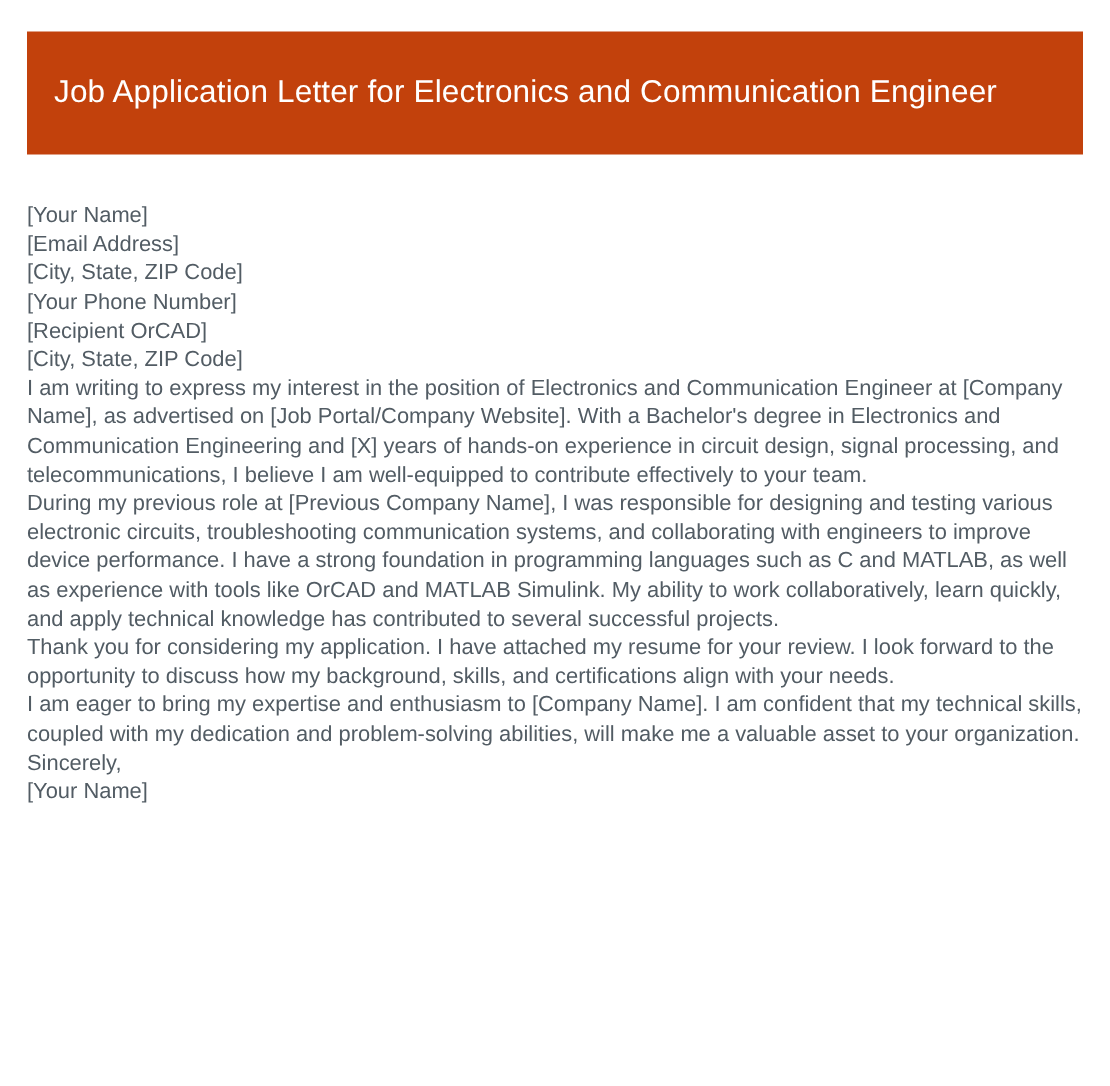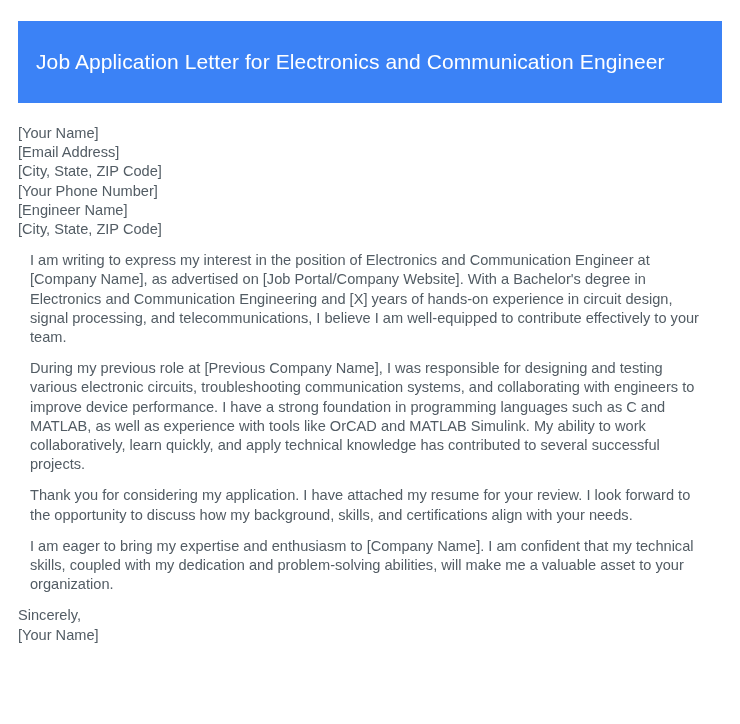--- a/index.html
+++ b/index.html
@@ -18,54 +18,54 @@
     width: 740px;
     height: 724px;
     box-sizing: border-box;
   }
   .header-banner {
     position: absolute;
     left: 18px;
     top: 21px;
     width: 704px;
     height: 82px;
-    background: #3b82f6;
+    background: #c2410c;
     display: flex;
     align-items: center;
     box-sizing: border-box;
     padding-left: 18px;
     padding-right: 12px;
   }
   .header-title {
     color: #ffffff;
     font-size: 21px;
     font-weight: 400;
     line-height: 1.2;
     letter-spacing: 0.1px;
     white-space: nowrap;
   }
   .letter-body {
     position: absolute;
     left: 18px;
-    top: 124px;
+    top: 135px;
     width: 704px;
   }
   .line {
     color: #525c64;
     font-size: 14.6px;
     line-height: 19.2px;
     text-align: left;
     margin: 0;
     word-wrap: break-word;
   }
   .para {
     color: #525c64;
     font-size: 14.6px;
     line-height: 19.2px;
-    margin: 12px;
+    margin: 0;
     text-align: left;
   }
 </style>
 </head>
 <body>
 
 <div class="page">
 
   <div class="header-banner">
     <div class="header-title">Job Application Letter for Electronics and Communication Engineer</div>
@@ -75,21 +75,21 @@
 
     <div>
       <p class="line">[Your Name]</p>
       <p class="line">[Email Address]</p>
       <p class="line">[City, State, ZIP Code]</p>
       <p class="line">[Your Phone Number]</p>
     </div>
 
 
     <div>
-      <p class="line">[Engineer Name]</p>
+      <p class="line">[Recipient OrCAD]</p>
       <p class="line">[City, State, ZIP Code]</p>
     </div>
 
 
     <p class="para">I am writing to express my interest in the position of Electronics and Communication Engineer at [Company Name], as advertised on [Job Portal/Company Website]. With a Bachelor's degree in Electronics and Communication Engineering and [X] years of hands-on experience in circuit design, signal processing, and telecommunications, I believe I am well-equipped to contribute effectively to your team.</p>
     <p class="para">During my previous role at [Previous Company Name], I was responsible for designing and testing various electronic circuits, troubleshooting communication systems, and collaborating with engineers to improve device performance. I have a strong foundation in programming languages such as C and MATLAB, as well as experience with tools like OrCAD and MATLAB Simulink. My ability to work collaboratively, learn quickly, and apply technical knowledge has contributed to several successful projects.</p>
     <p class="para">Thank you for considering my application. I have attached my resume for your review. I look forward to the opportunity to discuss how my background, skills, and certifications align with your needs.</p>
     <p class="para">I am eager to bring my expertise and enthusiasm to [Company Name]. I am confident that my technical skills, coupled with my dedication and problem-solving abilities, will make me a valuable asset to your organization.</p>
 
     <p class="line">Sincerely,</p>

